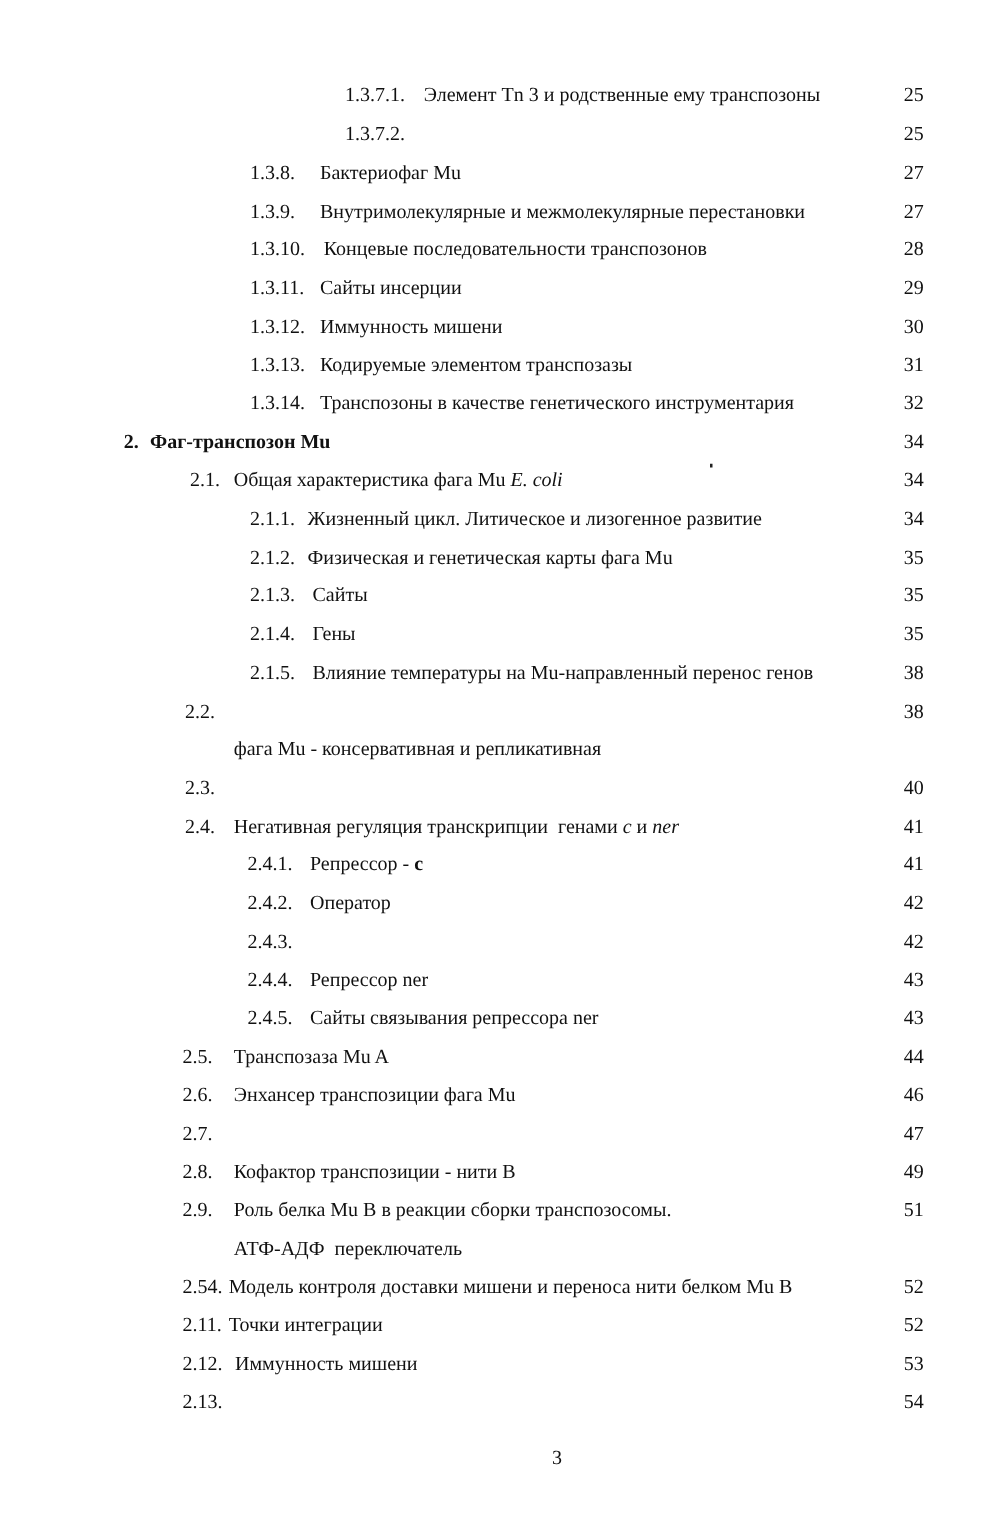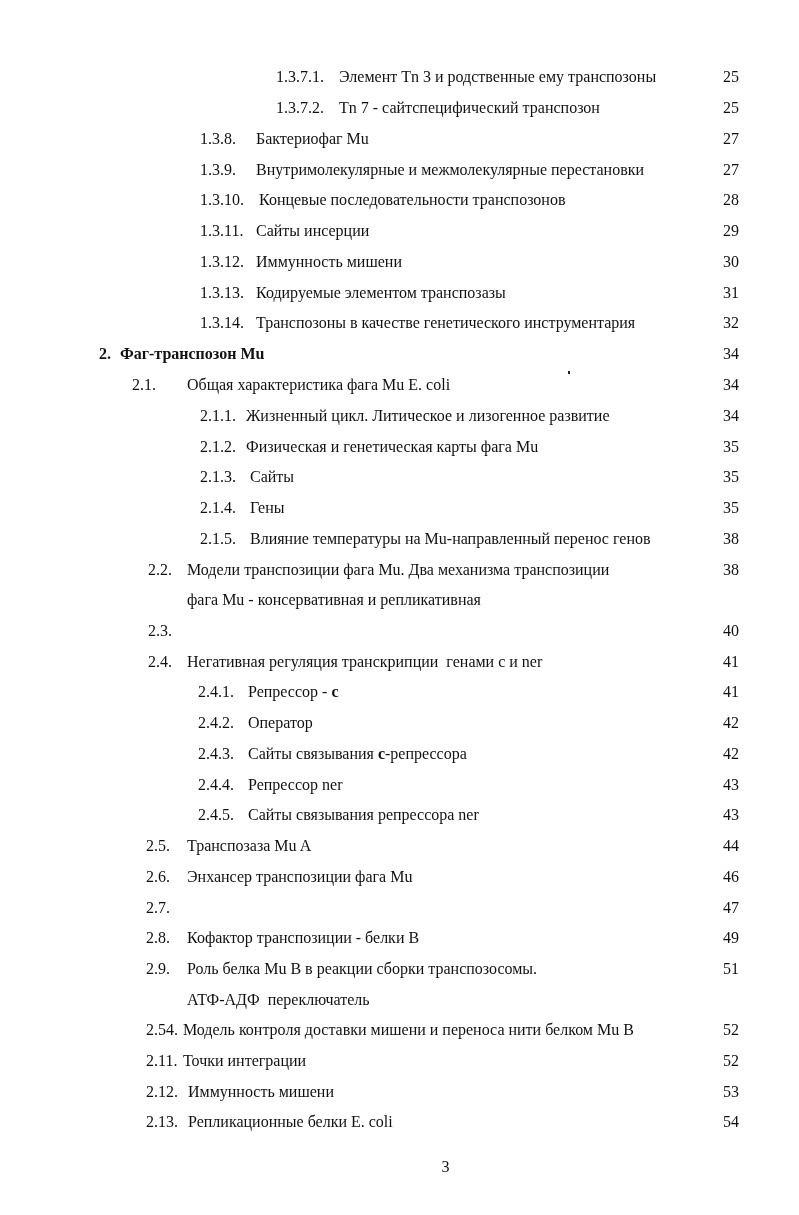--- a/index.html
+++ b/index.html
@@ -37,21 +37,21 @@
       position: absolute;
       top: 0;
     }
     .toc-page {
       position: absolute;
       top: 0;
       right: 60px;
       text-align: right;
     }
     .bold { font-weight: bold; }
-    .italic { }
+    .italic { font-style: italic; }
     .page-number {
       position: absolute;
       top: 1158px;
       left: 0;
       width: 799px;
       text-align: center;
       font-size: 16px;
       margin-left: 46px;
     }
     .speck {
@@ -69,21 +69,20 @@
 <div class="page">
 
   <div class="toc-row" style="top:65px">
     <span class="toc-num" style="left:276px">1.3.7.1.</span>
     <span class="toc-title" style="left:339px">Элемент Tn 3  и родственные  ему  транспозоны</span>
     <span class="toc-page">25</span>
   </div>
 
   <div class="toc-row" style="top:96px">
     <span class="toc-num" style="left:276px">1.3.7.2.</span>
-    <span class="toc-title" style="left:339px">Tn 7 - сайтспецифический транспозон</span>
     <span class="toc-page">25</span>
   </div>
 
   <div class="toc-row" style="top:127px">
     <span class="toc-num" style="left:200px">1.3.8.</span>
     <span class="toc-title" style="left:256px">Бактериофаг  Mu</span>
     <span class="toc-page">27</span>
   </div>
 
   <div class="toc-row" style="top:158px">
@@ -124,21 +123,21 @@
 
   <div class="toc-row bold" style="top:342px">
     <span class="toc-num" style="left:99px">2.</span>
     <span class="toc-title" style="left:120px">Фаг-транспозон Mu</span>
     <span class="toc-page" style="font-weight:normal">34</span>
   </div>
 
   <span class="speck"></span>
 
   <div class="toc-row" style="top:373px">
-    <span class="toc-num" style="left:132px">2.1.</span>
+    <span class="toc-num" style="left:152px">2.1.</span>
     <span class="toc-title" style="left:187px"><span>Общая характеристика фага Mu</span> <span class="italic">E. coli</span></span>
     <span class="toc-page">34</span>
   </div>
 
   <div class="toc-row" style="top:404px">
     <span class="toc-num" style="left:200px">2.1.1.</span>
     <span class="toc-title" style="left:246px">Жизненный цикл. Литическое и лизогенное развитие</span>
     <span class="toc-page">34</span>
   </div>
 
@@ -161,21 +160,20 @@
   </div>
 
   <div class="toc-row" style="top:527px">
     <span class="toc-num" style="left:200px">2.1.5.</span>
     <span class="toc-title" style="left:250px">Влияние температуры на Mu-направленный перенос генов</span>
     <span class="toc-page">38</span>
   </div>
 
   <div class="toc-row" style="top:558px">
     <span class="toc-num" style="left:148px">2.2.</span>
-    <span class="toc-title" style="left:187px">Модели транспозиции фага Mu. Два механизма транспозиции</span>
     <span class="toc-page">38</span>
   </div>
   <div class="toc-row" style="top:588px">
     <span class="toc-title" style="left:187px">фага Mu - консервативная и репликативная</span>
   </div>
 
   <div class="toc-row" style="top:619px">
     <span class="toc-num" style="left:148px">2.3.</span>
     <span class="toc-page">40</span>
   </div>
@@ -193,21 +191,20 @@
   </div>
 
   <div class="toc-row" style="top:711px">
     <span class="toc-num" style="left:198px">2.4.2.</span>
     <span class="toc-title" style="left:248px">Оператор</span>
     <span class="toc-page">42</span>
   </div>
 
   <div class="toc-row" style="top:742px">
     <span class="toc-num" style="left:198px">2.4.3.</span>
-    <span class="toc-title" style="left:248px;white-space:pre"><span>Сайты связывания </span><span class="bold">c</span><span>-репрессора</span></span>
     <span class="toc-page">42</span>
   </div>
 
   <div class="toc-row" style="top:773px">
     <span class="toc-num" style="left:198px">2.4.4.</span>
     <span class="toc-title" style="left:248px">Репрессор ner</span>
     <span class="toc-page">43</span>
   </div>
 
   <div class="toc-row" style="top:803px">
@@ -228,21 +225,21 @@
     <span class="toc-page">46</span>
   </div>
 
   <div class="toc-row" style="top:896px">
     <span class="toc-num" style="left:146px">2.7.</span>
     <span class="toc-page">47</span>
   </div>
 
   <div class="toc-row" style="top:926px">
     <span class="toc-num" style="left:146px">2.8.</span>
-    <span class="toc-title" style="left:187px">Кофактор транспозиции - белки B</span>
+    <span class="toc-title" style="left:187px">Кофактор транспозиции - нити B</span>
     <span class="toc-page">49</span>
   </div>
 
   <div class="toc-row" style="top:957px">
     <span class="toc-num" style="left:146px">2.9.</span>
     <span class="toc-title" style="left:187px">Роль белка Mu B в реакции сборки транспозосомы.</span>
     <span class="toc-page">51</span>
   </div>
   <div class="toc-row" style="top:988px">
     <span class="toc-title" style="left:187px;white-space:pre">АТФ-АДФ  переключатель</span>
@@ -261,18 +258,17 @@
   </div>
 
   <div class="toc-row" style="top:1080px">
     <span class="toc-num" style="left:146px">2.12.</span>
     <span class="toc-title" style="left:188px">Иммунность мишени</span>
     <span class="toc-page">53</span>
   </div>
 
   <div class="toc-row" style="top:1110px">
     <span class="toc-num" style="left:146px">2.13.</span>
-    <span class="toc-title" style="left:188px"><span>Репликационные белки</span> <span class="italic">E. coli</span></span>
     <span class="toc-page">54</span>
   </div>
 
   <div class="page-number">3</div>
 </div>
 
 </body></html>

